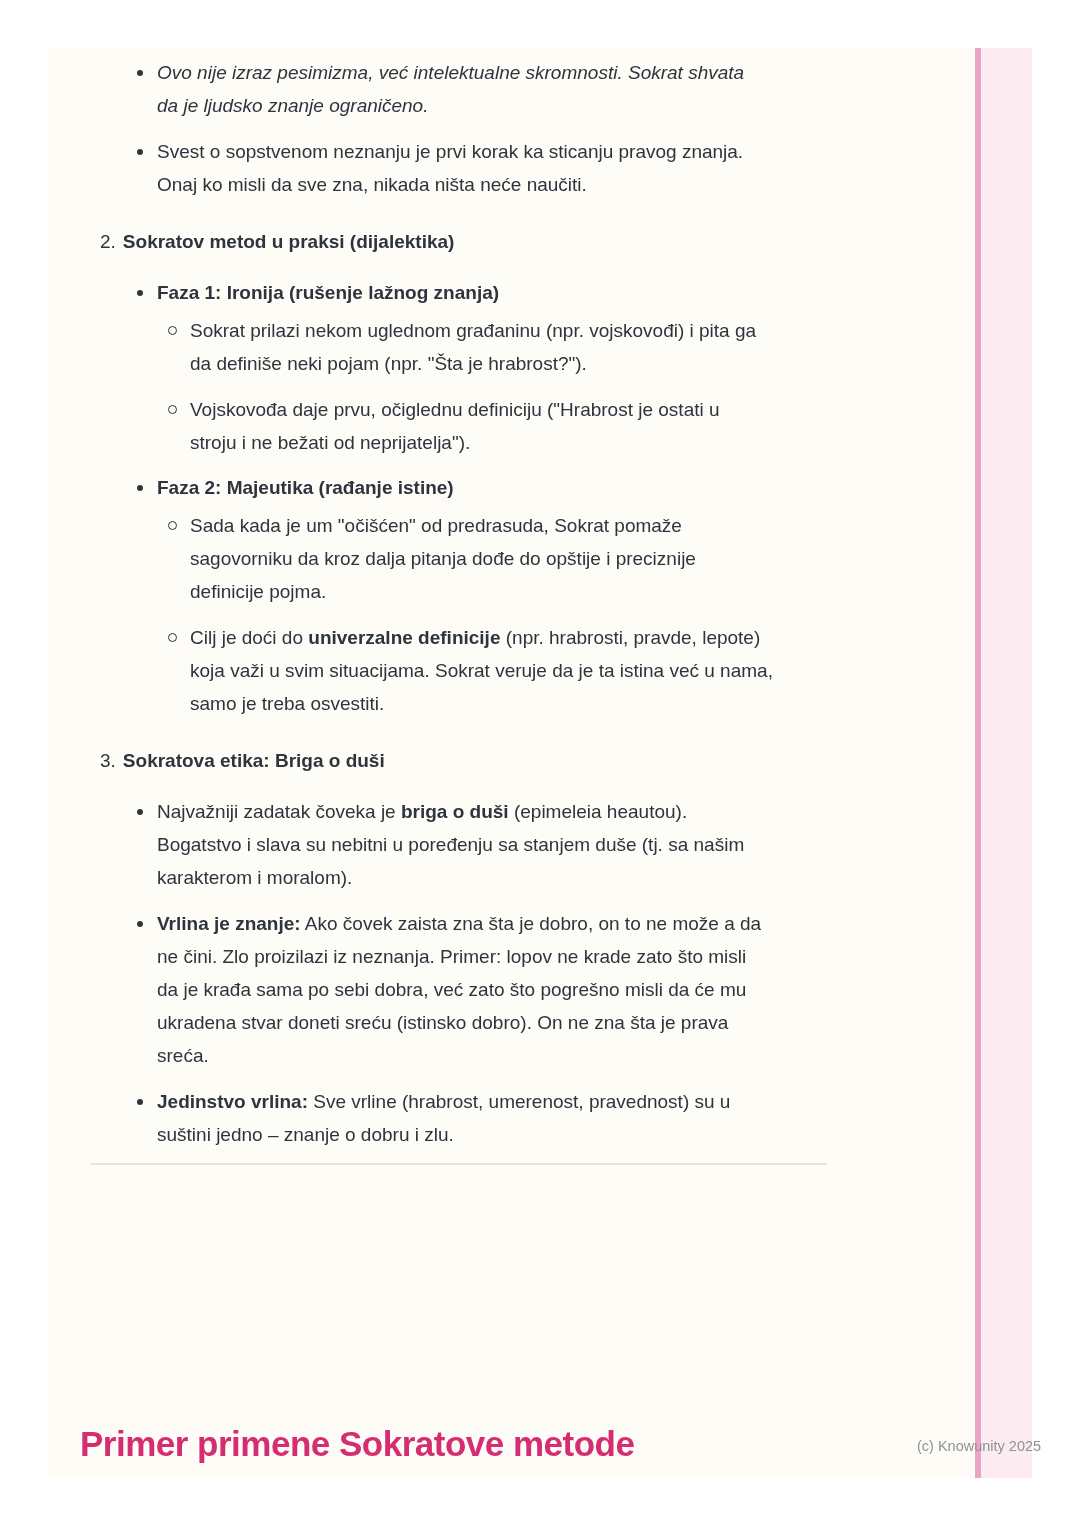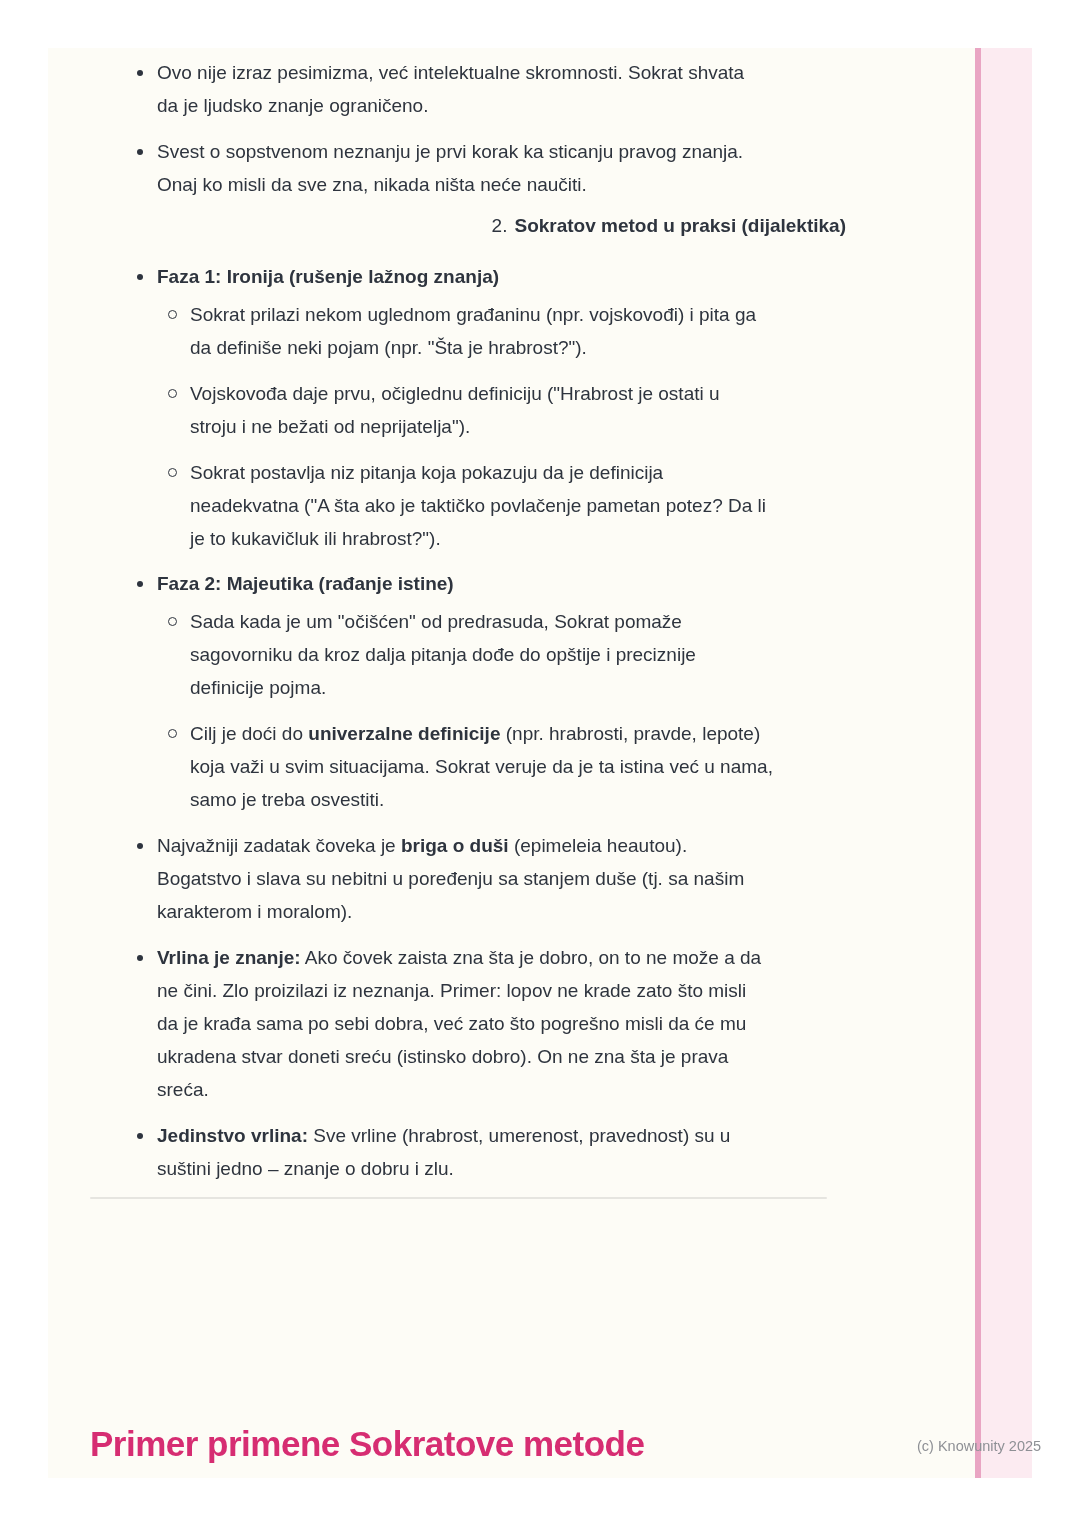--- a/index.html
+++ b/index.html
@@ -29,32 +29,32 @@
   .content{
     position:absolute;left:42px;top:8px;
     width:756px;
     color:#2e343e;
     font-size:19px;line-height:33px;
   }
   .li{position:relative;padding-left:67px;margin-top:13px;white-space:pre-wrap;}
   .li.l3{padding-left:100px;}
   .li.phase{margin-top:12px;}
   .li.phase + .li.l3{margin-top:5px;}
-  .num-heading{margin-top:8px;padding-left:10px;white-space:pre-wrap;text-align:right;}
+  .num-heading{margin-top:24px;padding-left:10px;white-space:pre-wrap;}
   .num-heading + .li{margin-top:18px;}
   .num-heading .num{margin-right:7px;}
-  .content > :first-child{margin-top:0;}
+  .content > :first-child{margin-top:0;font-style:italic;}
   .marker{position:absolute;display:block;}
   .marker.dot{left:47px;top:14px;width:6px;height:6px;border-radius:50%;background:#2e343e;}
   .marker.ring{left:78px;top:12px;width:7px;height:7px;border:1.5px solid #2e343e;border-radius:50%;background:transparent;box-sizing:content-box;}
   .b{font-weight:bold;}
   .i{}
   .divider{height:2px;background:#e6e5e0;width:737px;margin-top:12px;border-radius:1px;}
   .doc-heading{
-    position:absolute;left:90px;top:1424px;
+    position:absolute;left:80px;top:1424px;
     font-size:35px;line-height:40px;font-weight:800;
     letter-spacing:-0.5px;
     color:#d62d72;
     white-space:nowrap;
   }
   .watermark{
     position:absolute;left:892px;top:1438px;
     font-size:14.5px;color:#8e9095;
     z-index:5;white-space:nowrap;margin-left:25px;
   }
@@ -69,30 +69,28 @@
       <div class="li l1"><span class="marker dot"></span><span class="">Ovo nije izraz pesimizma, već intelektualne skromnosti. Sokrat shvata
 da je ljudsko znanje ograničeno.</span></div>
       <div class="li l1"><span class="marker dot"></span><span class="">Svest o sopstvenom neznanju je prvi korak ka sticanju pravog znanja.
 Onaj ko misli da sve zna, nikada ništa neće naučiti.</span></div>
       <div class="num-heading"><span class="num">2.</span><span class="b ">Sokratov metod u praksi (dijalektika)</span></div>
       <div class="li l1 phase"><span class="marker dot"></span><span class="b ">Faza 1: Ironija (rušenje lažnog znanja)</span></div>
       <div class="li l3"><span class="marker ring"></span><span class="">Sokrat prilazi nekom uglednom građaninu (npr. vojskovođi) i pita ga
 da definiše neki pojam (npr. "Šta je hrabrost?").</span></div>
       <div class="li l3"><span class="marker ring"></span><span class="">Vojskovođa daje prvu, očiglednu definiciju ("Hrabrost je ostati u
 stroju i ne bežati od neprijatelja").</span></div>
-      <div class="li l3"><span class="marker ring"></span><span class="">Sokrat postavlja niz pitanja koja pokazuju da je definicija
-neadekvatna ("A šta ako je taktičko povlačenje pametan potez? Da li
-je to kukavičluk ili hrabrost?").</span></div>
       <div class="li l1 phase"><span class="marker dot"></span><span class="b ">Faza 2: Majeutika (rađanje istine)</span></div>
       <div class="li l3"><span class="marker ring"></span><span class="">Sada kada je um "očišćen" od predrasuda, Sokrat pomaže
 sagovorniku da kroz dalja pitanja dođe do opštije i preciznije
 definicije pojma.</span></div>
       <div class="li l3"><span class="marker ring"></span><span class="">Cilj je doći do </span><span class="b ">univerzalne definicije</span><span class=""> (npr. hrabrosti, pravde, lepote)
 koja važi u svim situacijama. Sokrat veruje da je ta istina već u nama,
 samo je treba osvestiti.</span></div>
+      <div class="num-heading"><span class="num">3.</span><span class="b ">Sokratova etika: Briga o duši</span></div>
       <div class="li l1"><span class="marker dot"></span><span class="">Najvažniji zadatak čoveka je </span><span class="b ">briga o duši</span><span class=""> (</span><span class="i">epimeleia heautou</span><span class="">).
 Bogatstvo i slava su nebitni u poređenju sa stanjem duše (tj. sa našim
 karakterom i moralom).</span></div>
       <div class="li l1"><span class="marker dot"></span><span class="b ">Vrlina je znanje:</span><span class=""> Ako čovek zaista zna šta je dobro, on to ne može a da
 ne čini. Zlo proizilazi iz neznanja. Primer: lopov ne krade zato što misli
 da je krađa sama po sebi dobra, već zato što </span><span class="i">pogrešno misli</span><span class=""> da će mu
 ukradena stvar doneti sreću (istinsko dobro). On ne zna šta je prava
 sreća.</span></div>
       <div class="li l1"><span class="marker dot"></span><span class="b ">Jedinstvo vrlina:</span><span class=""> Sve vrline (hrabrost, umerenost, pravednost) su u
 suštini jedno – znanje o dobru i zlu.</span></div>

